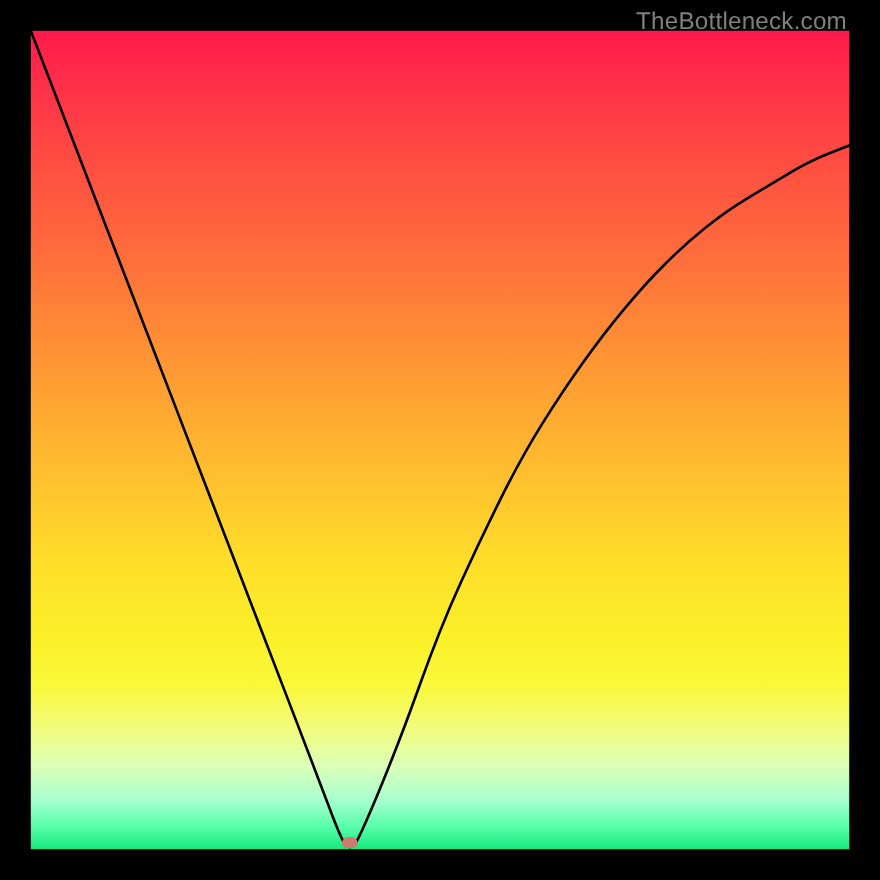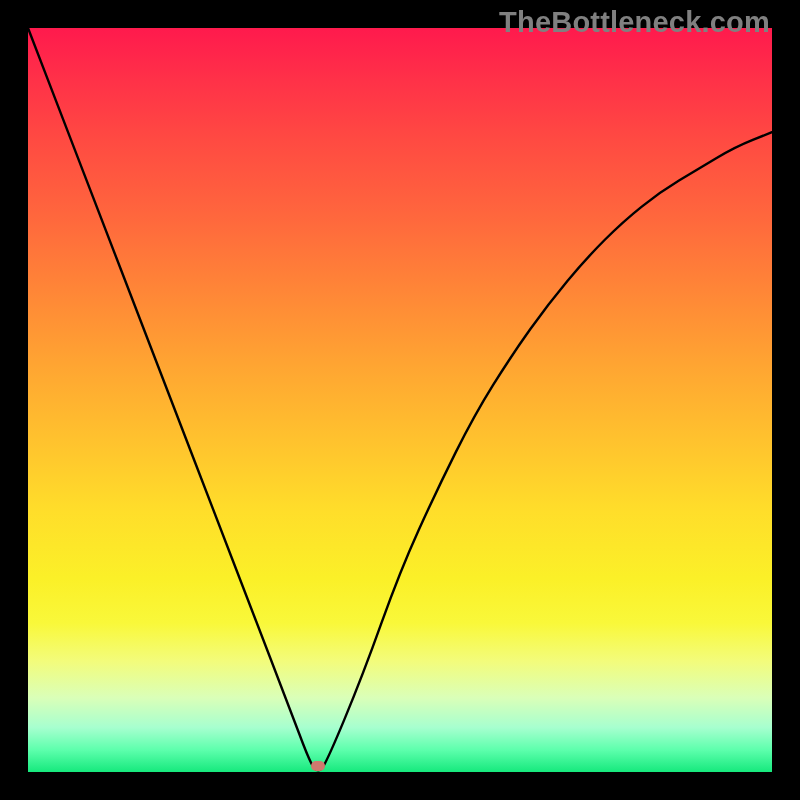--- a/index.html
+++ b/index.html
@@ -30,22 +30,22 @@
       #5effad 97%,
       #16e97d 100%
     );
   }
 
   .watermark {
     position: absolute;
     top: 6px;
     right: 30px;
     color: #808080;
-    font-size: 29px;
-    font-weight: 700;
+    font-size: 22px;
+    font-weight: 400;
     letter-spacing: 0.2px;
   }
 
   svg.curve {
     position: absolute;
     left: 0; top: 0;
     width: 744px; height: 744px;
     overflow: visible;
   }
 

